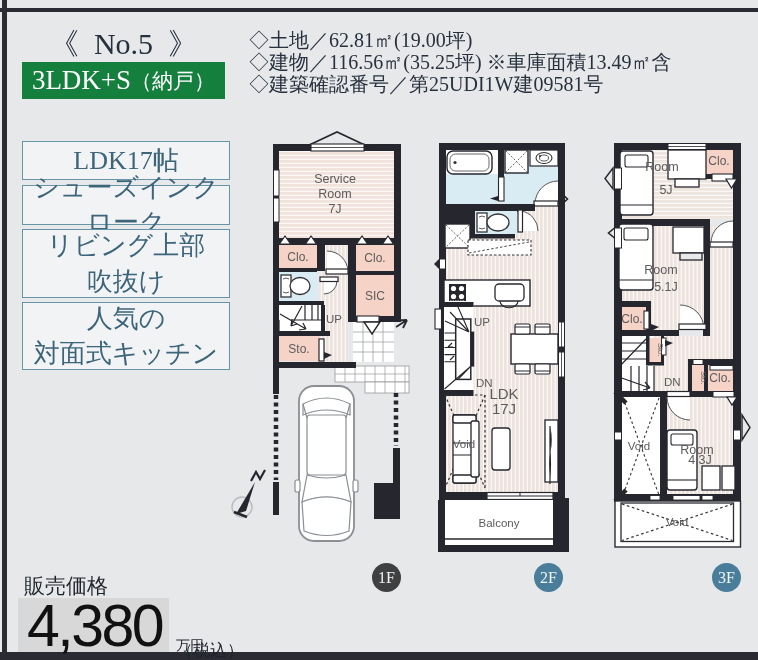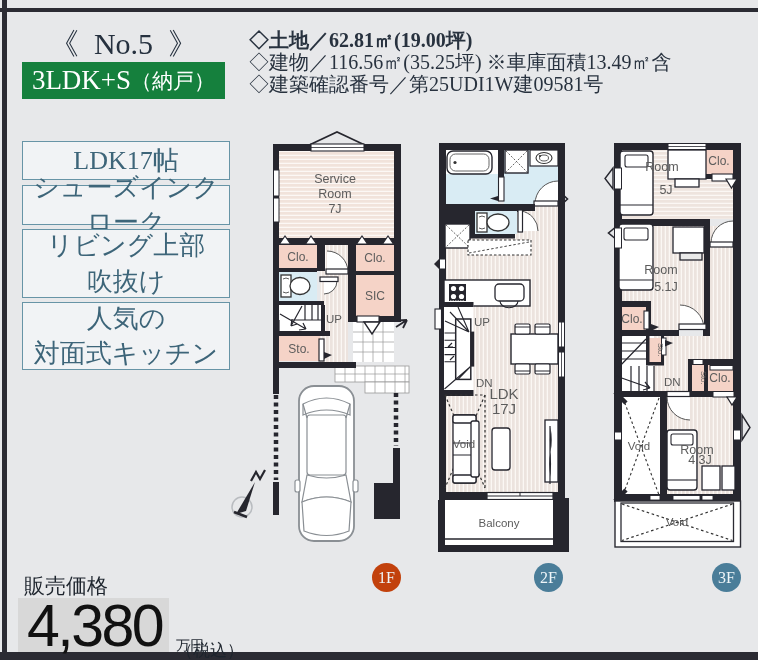--- a/index.html
+++ b/index.html
@@ -18,21 +18,21 @@
 
 <div class="abs" style="left:0;top:8px;width:758px;height:4px;background:#2b2b33;"></div>
 
 <div class="abs" style="left:0;top:652px;width:758px;height:8px;background:#2b2b33;"></div>
 
 <div class="abs" style="left:22px;top:24px;width:203px;text-align:center;font-size:30px;color:#26313f;">《&nbsp; No.5 &nbsp;》</div>
 
 <div class="abs" style="left:22px;top:62px;width:203px;height:37px;background:#15803d;color:#fff;
  display:flex;align-items:center;justify-content:center;font-size:27px;">3LDK+S<span style="font-size:21px;">（納戸）</span></div>
 
-<div class="abs" style="left:249px;top:27px;font-size:20px;font-weight:bold;">◇土地／62.81㎡(19.00坪)</div>
+<div class="abs" style="left:249px;top:27px;font-size:20px;">◇土地／62.81㎡(19.00坪)</div>
 
 <div class="abs" style="left:249px;top:49px;font-size:20px;">◇建物／116.56㎡(35.25坪) ※車庫面積13.49㎡含</div>
 
 <div class="abs" style="left:249px;top:71px;font-size:20px;">◇建築確認番号／第25UDI1W建09581号</div>
 
 <div class="fbox" style="top:141px;height:37px;">LDK17帖</div>
 
 <div class="fbox" style="top:185px;height:38px;">シューズインクローク</div>
 
 <div class="fbox" style="top:229px;height:67px;">リビング上部<br>吹抜け</div>
@@ -42,21 +42,21 @@
 <div class="abs" style="left:24px;top:572px;font-size:21px;color:#1d242d;">販売価格</div>
 
 <div class="abs" style="left:18px;top:598px;width:151px;height:54px;background:#d8d8d8;"></div>
 
 <div class="abs" style="left:27px;top:597px;font-family:'Liberation Sans',sans-serif;font-size:59px;color:#111;letter-spacing:-2.5px;line-height:1;">4,380</div>
 
 <div class="abs" style="left:176px;top:607px;font-size:17px;color:#1d242d;margin-top:32px;">（税込）</div>
 
 <div class="abs" style="left:176px;top:625px;font-size:14px;color:#1d242d;margin-top:12px;">万円</div>
 
-<div class="abs" style="left:372px;top:563px;width:29px;height:29px;border-radius:50%;background:#c2410c;color:#eef5f8;display:flex;align-items:center;justify-content:center;font-size:16px;">1F</div>
+<div class="abs" style="left:372px;top:563px;width:29px;height:29px;border-radius:50%;background:#404040;color:#eef5f8;display:flex;align-items:center;justify-content:center;font-size:16px;">1F</div>
 
 <div class="abs" style="left:534px;top:563px;width:29px;height:29px;border-radius:50%;background:#4a7d99;color:#eef5f8;display:flex;align-items:center;justify-content:center;font-size:16px;">2F</div>
 
 <div class="abs" style="left:712px;top:563px;width:29px;height:29px;border-radius:50%;background:#4a7d99;color:#eef5f8;display:flex;align-items:center;justify-content:center;font-size:16px;">3F</div>
 
 <svg class="abs" style="left:229px;top:465px;" width="40" height="58" viewBox="0 0 40 58">
 <circle cx="13" cy="42" r="10" fill="none" stroke="#b9bcc0" stroke-width="1.5"></circle>
 <path d="M7 49 L26 17 L17 46 Z" fill="#26262e"></path>
 <path d="M5 47 l13 5" stroke="#26262e" stroke-width="2.5"></path>
 <path d="M22 16 L27 7 L31 14 L36 5" stroke="#26262e" stroke-width="2.2" fill="none"></path>

